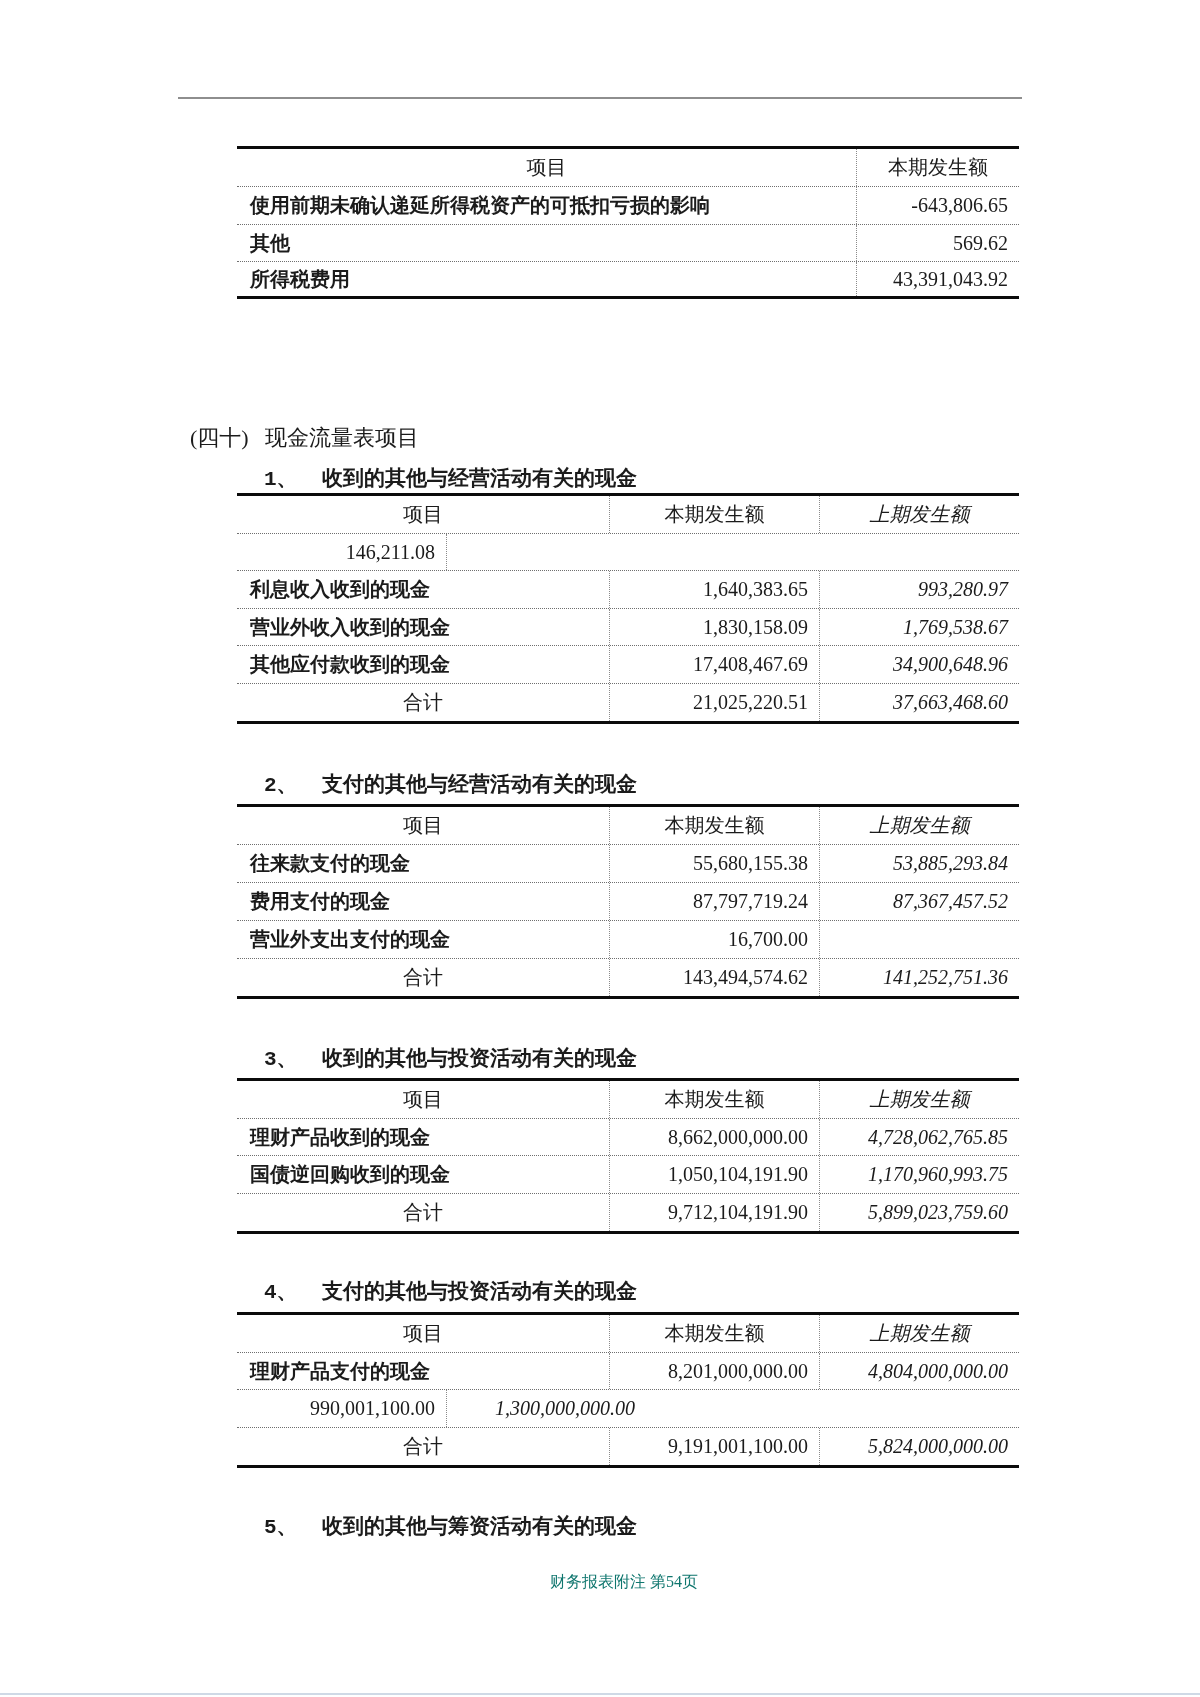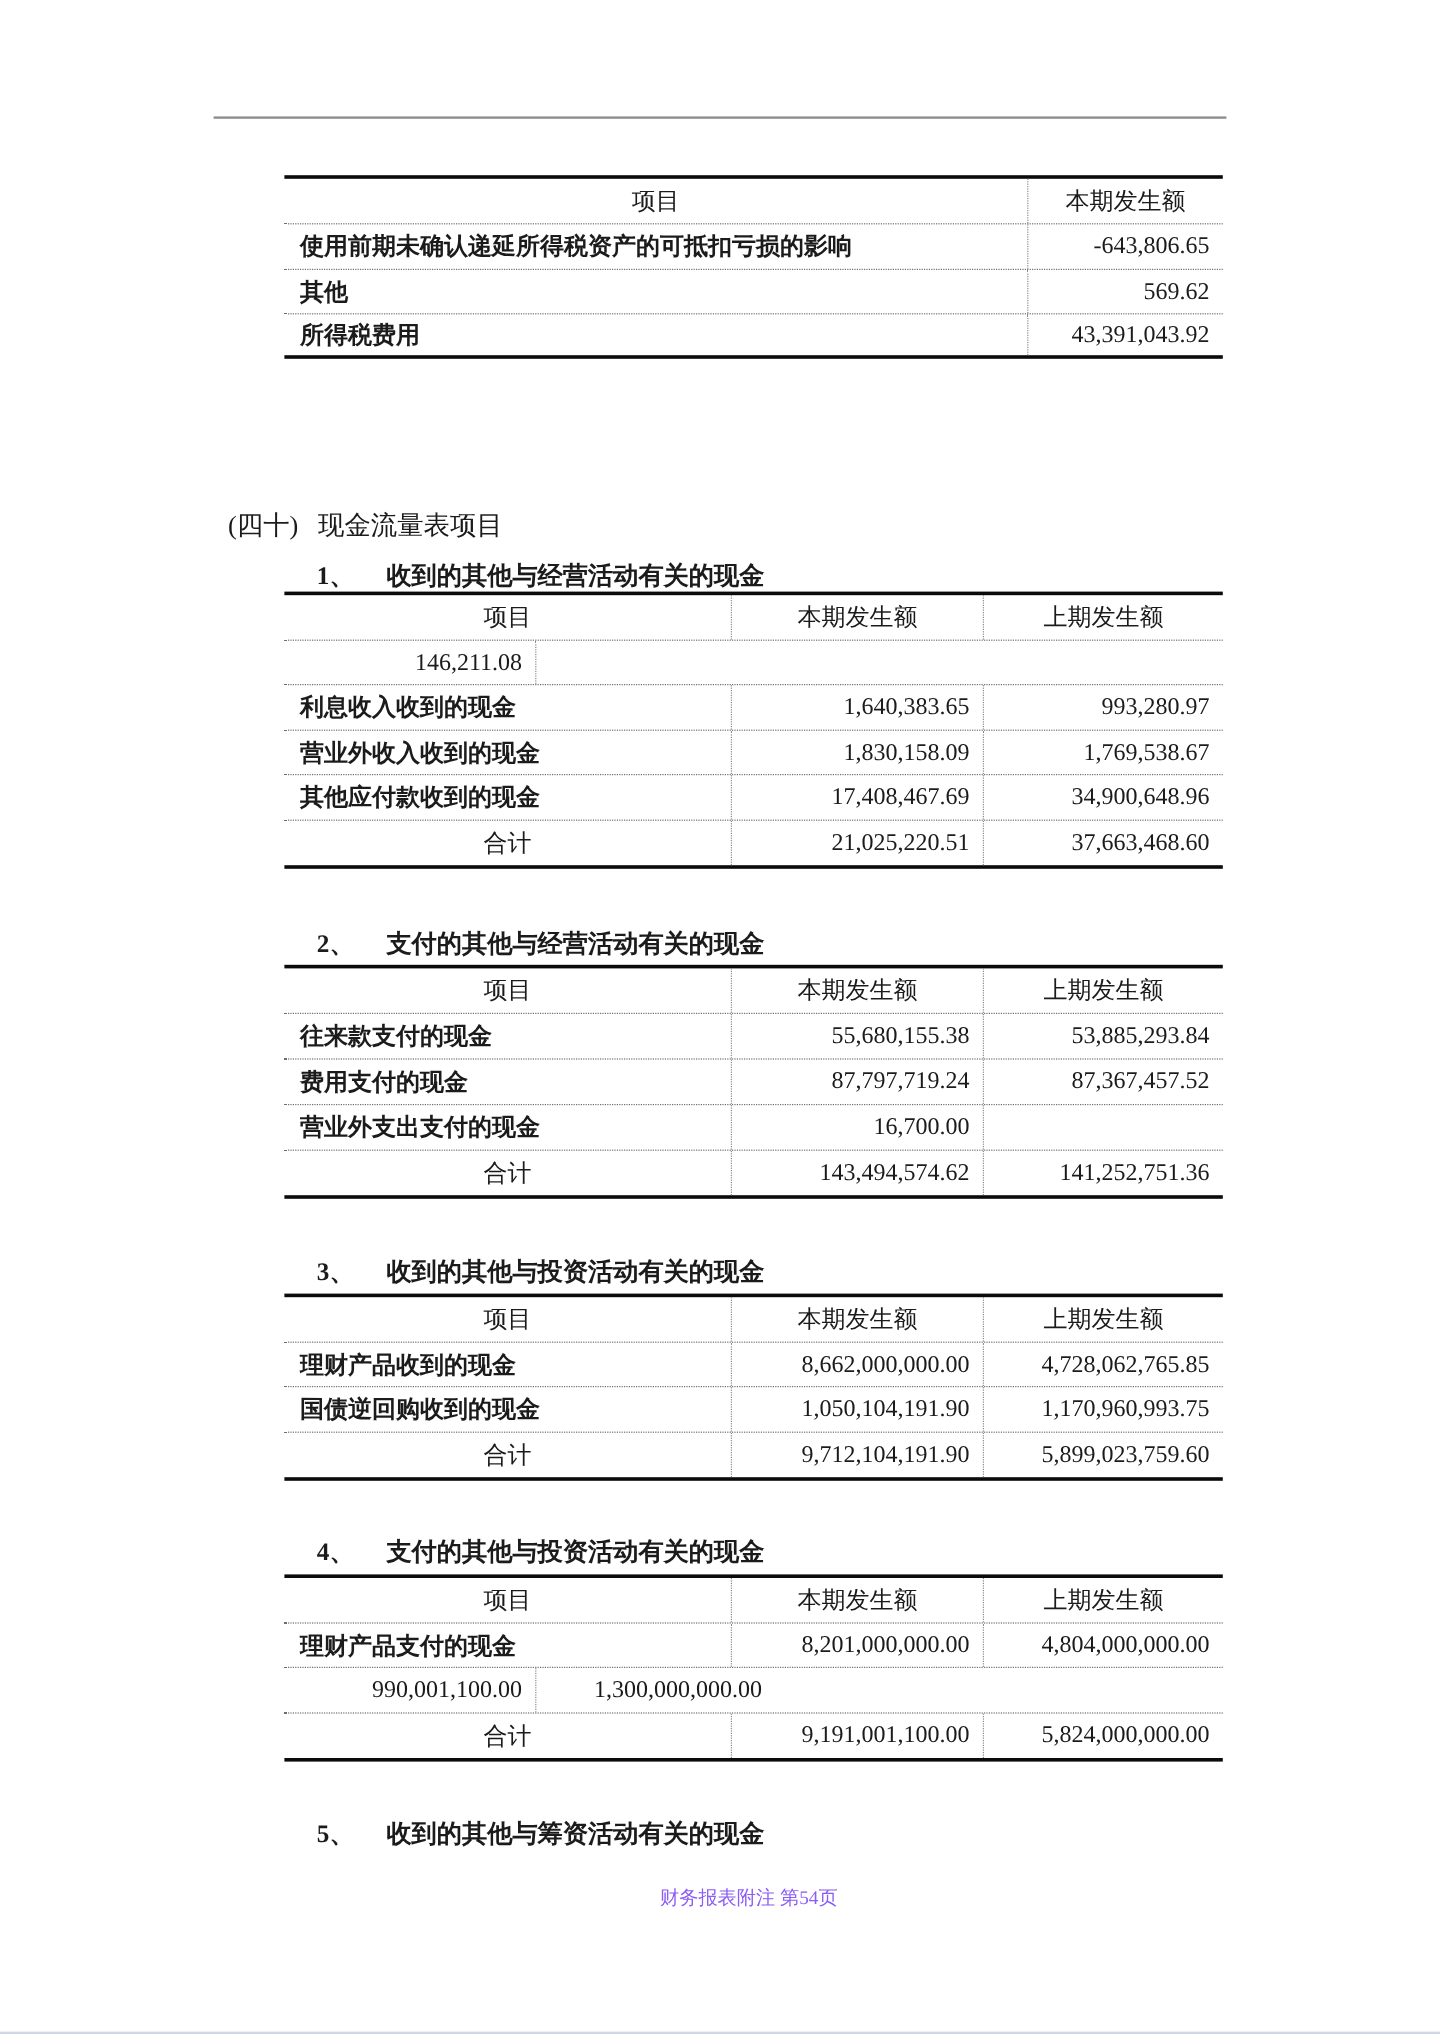--- a/index.html
+++ b/index.html
@@ -22,32 +22,32 @@
   .td { display:flex; align-items:center; align-self:stretch; overflow:hidden; }
   .td.left  { justify-content:flex-start; padding-left:13px; padding-right:15px;font-weight:bold; }
   .td.right { justify-content:flex-end; padding-right:11px; }
   .td.ctr   { justify-content:center; }
   
   .w1 { width:620px; border-right:1px dotted #8a8a8a; }
   .w2 { width:162px; }
   
   .ca { width:373px; border-right:1px dotted #8a8a8a; }
   .cb { width:210px; border-right:1px dotted #8a8a8a; }
-  .cc { width:199px; }
+  .cc { width:199px;font-style:italic; }
   
   .tr.wrap2 .td { align-items:flex-start; }
   .tr.wrap2 .td.left  { padding-top:3px; line-height:35px; }
   .tr.wrap2 .td.right { padding-top:6px; }
 
   .sechead { position:absolute; left:190px; top:424px; font-weight:400; font-size:22px; line-height:28px; white-space:nowrap; }
   .sechead .num { display:inline-block; width:75px; }
-  .subhead { position:absolute; left:264px; font-weight:700; font-size:21px; line-height:28px; white-space:nowrap; }
+  .subhead { position:absolute; left:264px; font-weight:700; font-size:21px; line-height:28px; white-space:nowrap;font-family:Liberation Mono, monospace; }
   .subhead .num { display:inline-block; width:58px; }
 
-  .footer { position:absolute; top:1572px; left:0; width:1200px; text-align:center; font-size:16px; text-indent:48px; color:#8b5cf6; }
+  .footer { position:absolute; top:1572px; left:0; width:1200px; text-align:center; font-size:16px; text-indent:48px; color:#0f766e; }
 </style>
 </head>
 <body>
 
 <div class="rule-top"></div>
 
 <div class="tbl" style="top:146px">
   <div class="tr" style="height:38px">
     <div class="td w1 ctr">项目</div>
     <div class="td w2 ctr">本期发生额</div>

